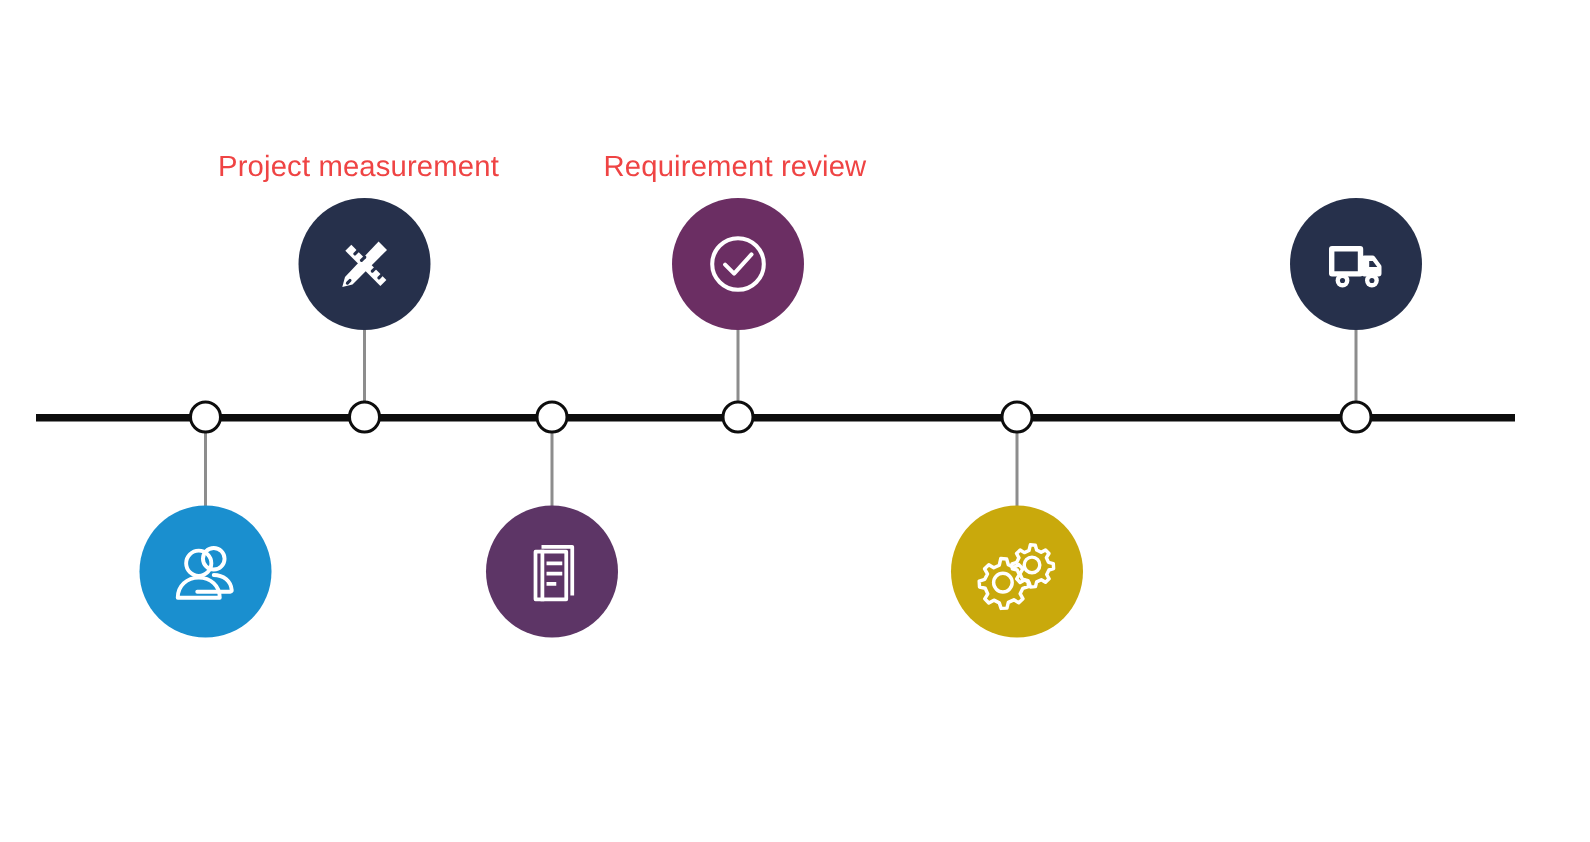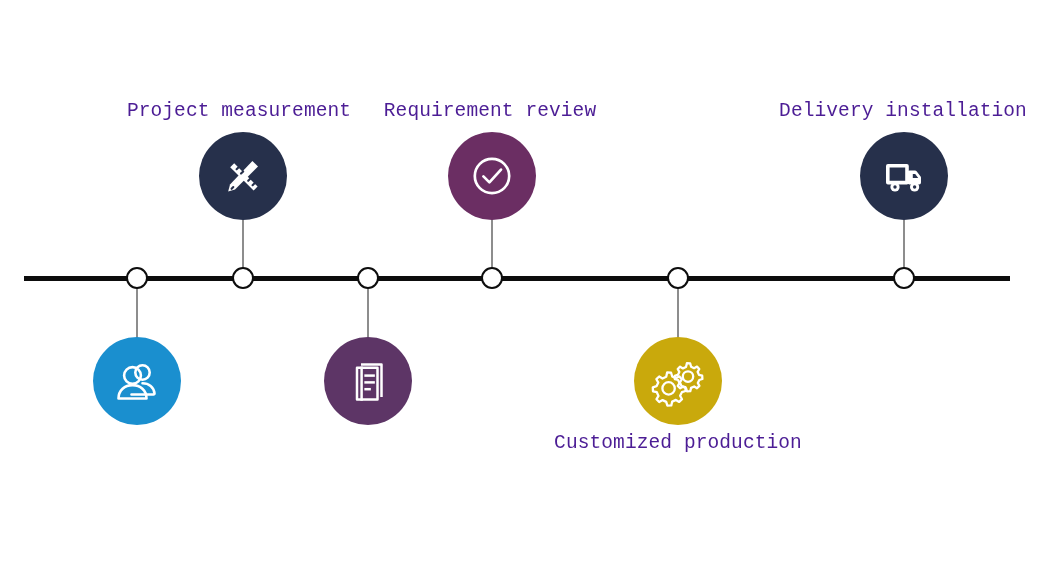--- a/index.html
+++ b/index.html
@@ -70,22 +70,22 @@
   .icon-bubble svg {
     display: block;
   }
 
   
   .stage-label {
     position: absolute;
     transform: translateX(-50%);
     white-space: nowrap;
     font-size: 19.5px;
-    font-family: Liberation Mono, monospace;
-    color: #4c1d95;
+    font-family: Liberation Sans, sans-serif;
+    color: #ef4444;
     letter-spacing: 0.1px;
     line-height: 1;
   }
 </style>
 </head>
 <body>
 
 <div id="stage">
 
   <div class="timeline-axis"></div>
@@ -175,21 +175,20 @@
 
           <path d="M35.9 9.2 l3.3 0.3 l0.9 3.2 l3.0 1.5 l2.9 -1.6 l2.3 2.4 l-1.7 2.8 l1.4 3.1 l3.2 0.8 l0.2 3.3 l-3.1 1.0 l-1.5 3.0 l1.6 2.9 l-2.4 2.3 l-2.8 -1.7 l-3.1 1.4 l-0.8 3.2 l-3.3 0.2 l-1.0 -3.1 l-3.0 -1.5 l-2.9 1.6 l-2.3 -2.4 l1.7 -2.8 l-1.4 -3.1 l-3.2 -0.8 l-0.2 -3.3 l3.1 -1.0 l1.5 -3.0 l-1.6 -2.9 l2.4 -2.3 l2.8 1.7 l3.1 -1.4 Z"></path>
           <circle cx="37.0" cy="22.6" r="5.2"></circle>
 
           <path d="M16.2 18.3 l3.9 0.4 l1.1 3.8 l3.6 1.8 l3.4 -1.9 l2.7 2.8 l-2.0 3.3 l1.7 3.7 l3.8 0.9 l0.2 3.9 l-3.7 1.2 l-1.8 3.6 l1.9 3.4 l-2.8 2.7 l-3.3 -2.0 l-3.7 1.7 l-0.9 3.8 l-3.9 0.2 l-1.2 -3.7 l-3.6 -1.8 l-3.4 1.9 l-2.7 -2.8 l2.0 -3.3 l-1.7 -3.7 l-3.8 -0.9 l-0.2 -3.9 l3.7 -1.2 l1.8 -3.6 l-1.9 -3.4 l2.8 -2.7 l3.3 2.0 l3.7 -1.7 Z"></path>
           <circle cx="17.6" cy="34.4" r="6.2"></circle>
         </g>
       </svg>
     </span>
   </div>
-  <div class="stage-label" style="left:678px; top:434px;">Customized production</div>
 
   <div class="connector" style="left:904px; top:218px; height:57px;"></div>
   <div class="axis-node" style="left:904px; top:278px;"></div>
   <div class="icon-bubble" style="left:904px; top:176px; background:#26304b;">
     <span>
       <svg width="52" height="52" viewBox="0 0 52 52" aria-hidden="true">
         <g fill="#ffffff">
 
           <path d="M10.0 14.0 h18.8 a2 2 0 0 1 2 2 v16.4 a2 2 0 0 1 -2 2 h-18.8 a2 2 0 0 1 -2 -2 v-16.4 a2 2 0 0 1 2 -2 z
                    M11.6 17.6 v13.2 h15.6 v-13.2 z"></path>
@@ -200,15 +199,14 @@
           <circle cx="17.0" cy="37.0" r="4.6"></circle>
           <circle cx="36.6" cy="37.0" r="4.6"></circle>
         </g>
         <g fill="#26304b">
           <circle cx="17.0" cy="37.0" r="1.7"></circle>
           <circle cx="36.6" cy="37.0" r="1.7"></circle>
         </g>
       </svg>
     </span>
   </div>
-  <div class="stage-label" style="left:903px; top:102px;">Delivery installation</div>
 
 </div>
 
 </body></html>

